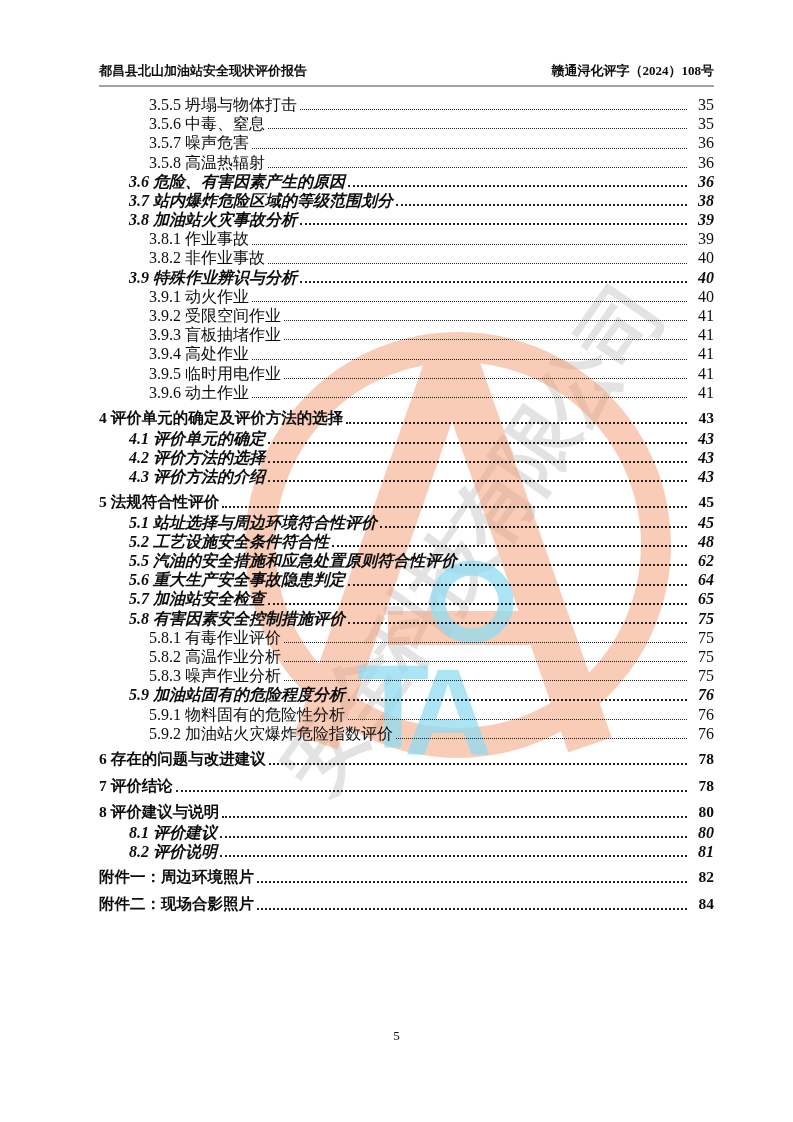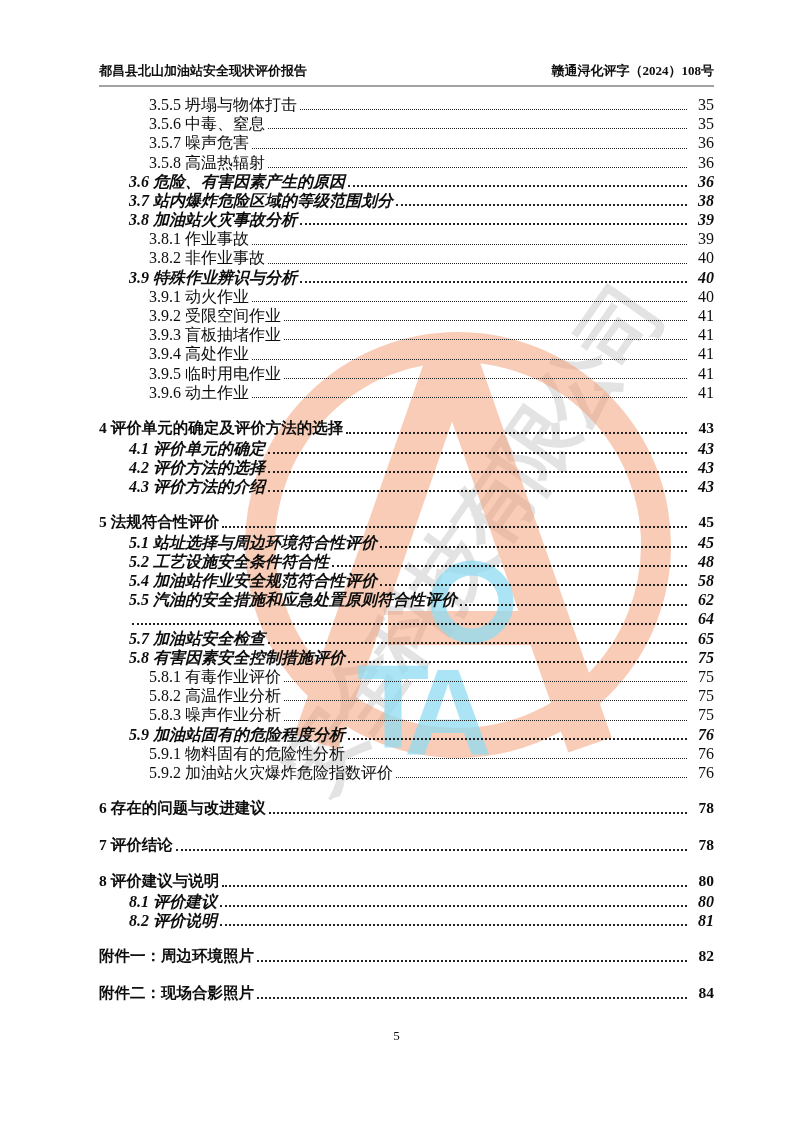--- a/index.html
+++ b/index.html
@@ -36,21 +36,21 @@
   .toc-row .leader{
     flex:1 1 auto;min-width:8px;
     border-bottom:1.6px dotted #222;
     margin:0 3px 4px 3px;
   }
   .toc-row .t-page{flex:0 0 auto;min-width:24px;text-align:right;}
   .lvl2{padding-left:30px;}
   .lvl3{padding-left:50px;}
   .emph-bi{font-weight:bold;font-style:italic;}
   .emph-bi .leader{border-bottom-width:2px;margin-bottom:4px;}
-  .emph-h1{font-weight:bold;font-size:15.5px;height:20.6px;line-height:20.6px;margin-top:16px;}
+  .emph-h1{font-weight:bold;font-size:15.5px;height:20.6px;line-height:20.6px;margin-top:6px;}
   .emph-h1 .leader{border-bottom-width:2px;margin-bottom:4.5px;}
   
   .footer{
     position:absolute;left:0;right:0;top:1028px;z-index:2;
     text-align:center;font-size:13px;
   }
 </style>
 </head>
 <body>
 
@@ -191,30 +191,26 @@
         <span class="t-label">5.1 站址选择与周边环境符合性评价</span>
         <span class="leader"></span>
         <span class="t-page">45</span>
       </div>
       <div class="toc-row lvl2 emph-bi">
         <span class="t-label">5.2 工艺设施安全条件符合性</span>
         <span class="leader"></span>
         <span class="t-page">48</span>
       </div>
       <div class="toc-row lvl2 emph-bi">
-        <span class="t-label">5.4 加油站作业安全规范符合性评价</span>
-        <span class="leader"></span>
-        <span class="t-page">58</span>
-      </div>
-      <div class="toc-row lvl2 emph-bi">
         <span class="t-label">5.5 汽油的安全措施和应急处置原则符合性评价</span>
         <span class="leader"></span>
         <span class="t-page">62</span>
       </div>
       <div class="toc-row lvl2 emph-bi">
+        <span class="t-label">5.6 重大生产安全事故隐患判定</span>
         <span class="leader"></span>
         <span class="t-page">64</span>
       </div>
       <div class="toc-row lvl2 emph-bi">
         <span class="t-label">5.7 加油站安全检查</span>
         <span class="leader"></span>
         <span class="t-page">65</span>
       </div>
       <div class="toc-row lvl2 emph-bi">
         <span class="t-label">5.8 有害因素安全控制措施评价</span>

